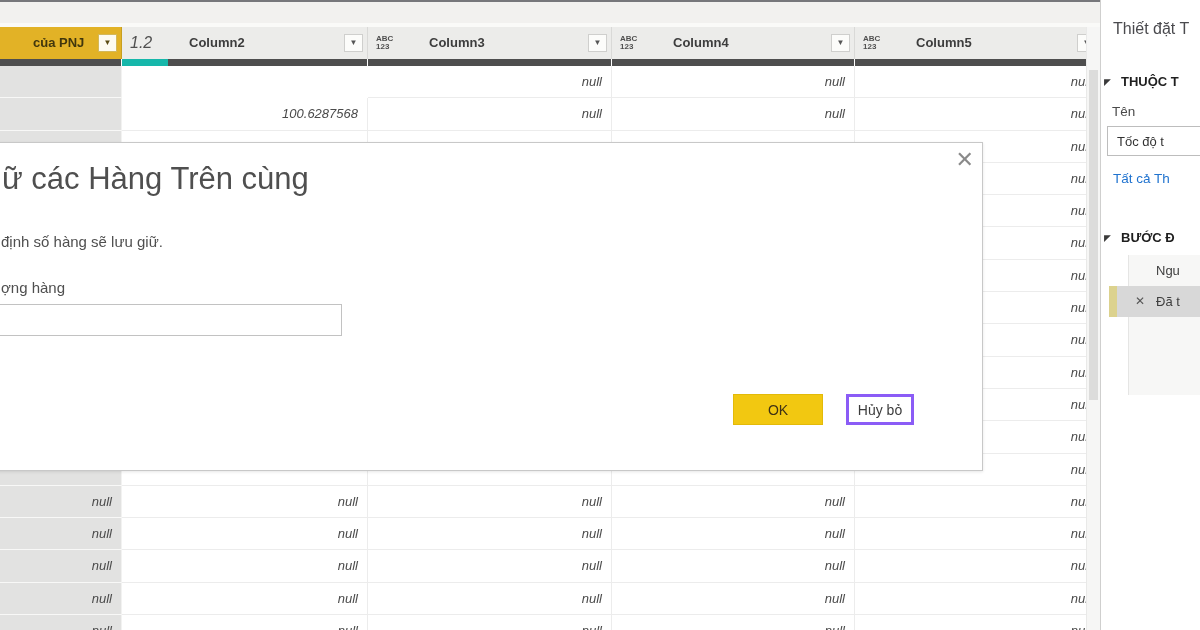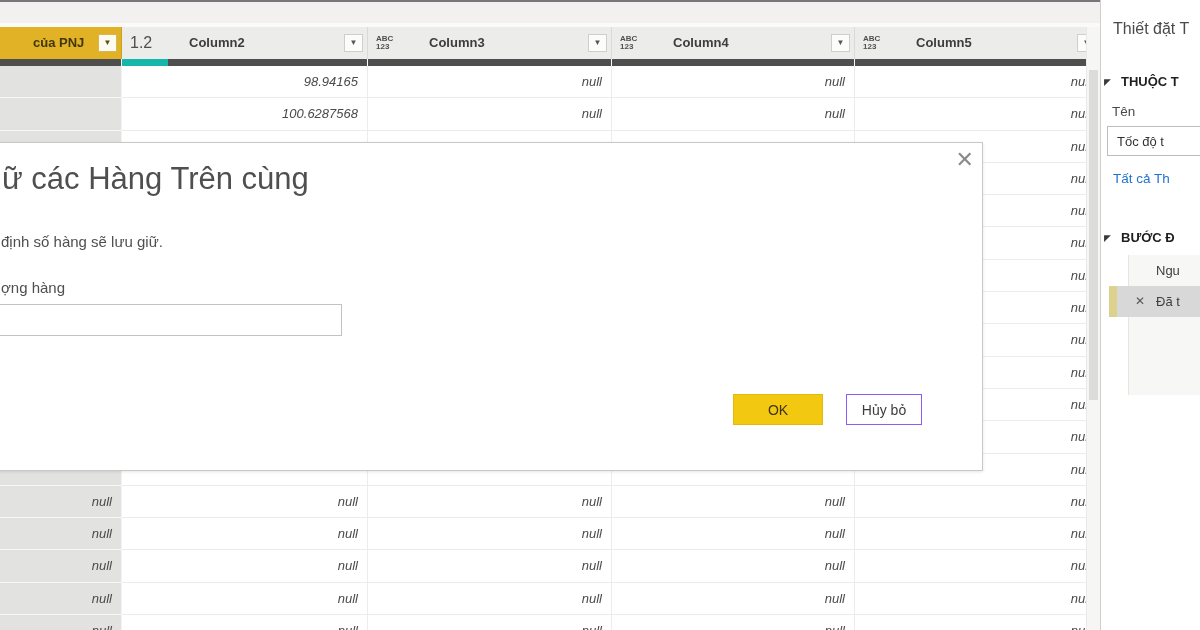--- a/index.html
+++ b/index.html
@@ -16,21 +16,21 @@
   .hc{position:absolute;top:0;height:32px;box-sizing:border-box;border-right:1px solid #d9d9d7;}
   .hc1{left:0;width:122px;background:#e2b226;border-right:1px solid #c89f1f;}
   .hc2{left:122px;width:246px;}
   .hc3{left:368px;width:244px;}
   .hc4{left:612px;width:243px;}
   .hc5{left:855px;width:245px;border-right:none;}
   .hlabel{position:absolute;top:0;line-height:32px;font-size:13px;font-weight:700;color:#3d3d3d;white-space:nowrap;margin-left:25px;}
   .hc1 .hlabel{left:8px;color:#41370d;}
   .hc2 .hlabel{left:42px;}
   .hc3 .hlabel,.hc4 .hlabel,.hc5 .hlabel{left:36px;}
-  .type-num{position:absolute;left:8px;top:0;line-height:32px;font-size:16px;color:#4f4f4f;}
+  .type-num{position:absolute;left:8px;top:0;line-height:32px;font-size:16px;color:#4f4f4f;font-style:italic;}
   .type-abc{position:absolute;left:8px;top:8px;font-size:8px;line-height:8px;color:#4f4f4f;font-weight:700;letter-spacing:0;}
   .type-abc span{display:block;}
   .dd{position:absolute;right:4px;top:7px;width:19px;height:18px;background:#fcfcfa;
       border:1px solid #cfcfcd;box-sizing:border-box;text-align:center;font-size:8px;line-height:16px;color:#555;}
   .hc1 .dd{background:#fdfbf0;border-color:#d3b859;color:#5a4b12;}
 
   
   .qbar{position:absolute;left:0;top:59px;width:1100px;height:7px;}
   .qseg{position:absolute;top:0;height:7px;background:#4e4e4e;}
   .q1{left:0;width:121px;}
@@ -89,21 +89,21 @@
   .dlg-close{position:absolute;right:8px;top:4px;font-size:22px;line-height:26px;color:#8a8a8a;
              font-weight:300;cursor:pointer;}
   .dlg-title{position:absolute;left:21px;top:14px;font-size:31px;line-height:44px;font-weight:300;
              color:#4f4f4f;white-space:nowrap;}
   .dlg-desc{position:absolute;left:20px;top:90px;font-size:15px;color:#4f4f4f;white-space:nowrap;}
   .dlg-field-label{position:absolute;left:20px;top:136px;font-size:15px;color:#4f4f4f;white-space:nowrap;}
   .dlg-input{position:absolute;left:0;top:161px;width:361px;height:32px;box-sizing:border-box;
              border:1px solid #c2c2c2;background:#fff;font-size:14px;padding:0 8px;font-family:inherit;}
   .btn{position:absolute;top:251px;height:31px;font-size:14px;font-family:inherit;cursor:pointer;}
   .btn-ok{left:752px;width:90px;background:#f2c811;border:1px solid #e3ba09;color:#3f3215;}
-  .btn-cancel{left:865px;width:76px;background:#fff;border:1px solid #8b5cf6;color:#3c3c3c;}
+  .btn-cancel{left:865px;width:68px;background:#fff;border:3px solid #8b5cf6;color:#3c3c3c;}
 </style>
 </head>
 <body>
 
 <div class="screen">
 
   <div class="top-strip"></div>
 
   <div class="header-row">
     <div class="hc hc1">
@@ -146,21 +146,20 @@
     <div class="qseg q2t"></div>
     <div class="qseg q2d"></div>
     <div class="qseg q3"></div>
     <div class="qseg q4"></div>
     <div class="qseg q5"></div>
   </div>
 
   <div id="rows">
       <div class="trow">
         <div class="tcell col1"></div>
-        <div class="tcell col2">98.94165</div>
         <div class="tcell col3">null</div>
         <div class="tcell col4">null</div>
         <div class="tcell col5">null</div>
       </div>
       <div class="trow">
         <div class="tcell col1"></div>
         <div class="tcell col2">100.6287568</div>
         <div class="tcell col3">null</div>
         <div class="tcell col4">null</div>
         <div class="tcell col5">null</div>

